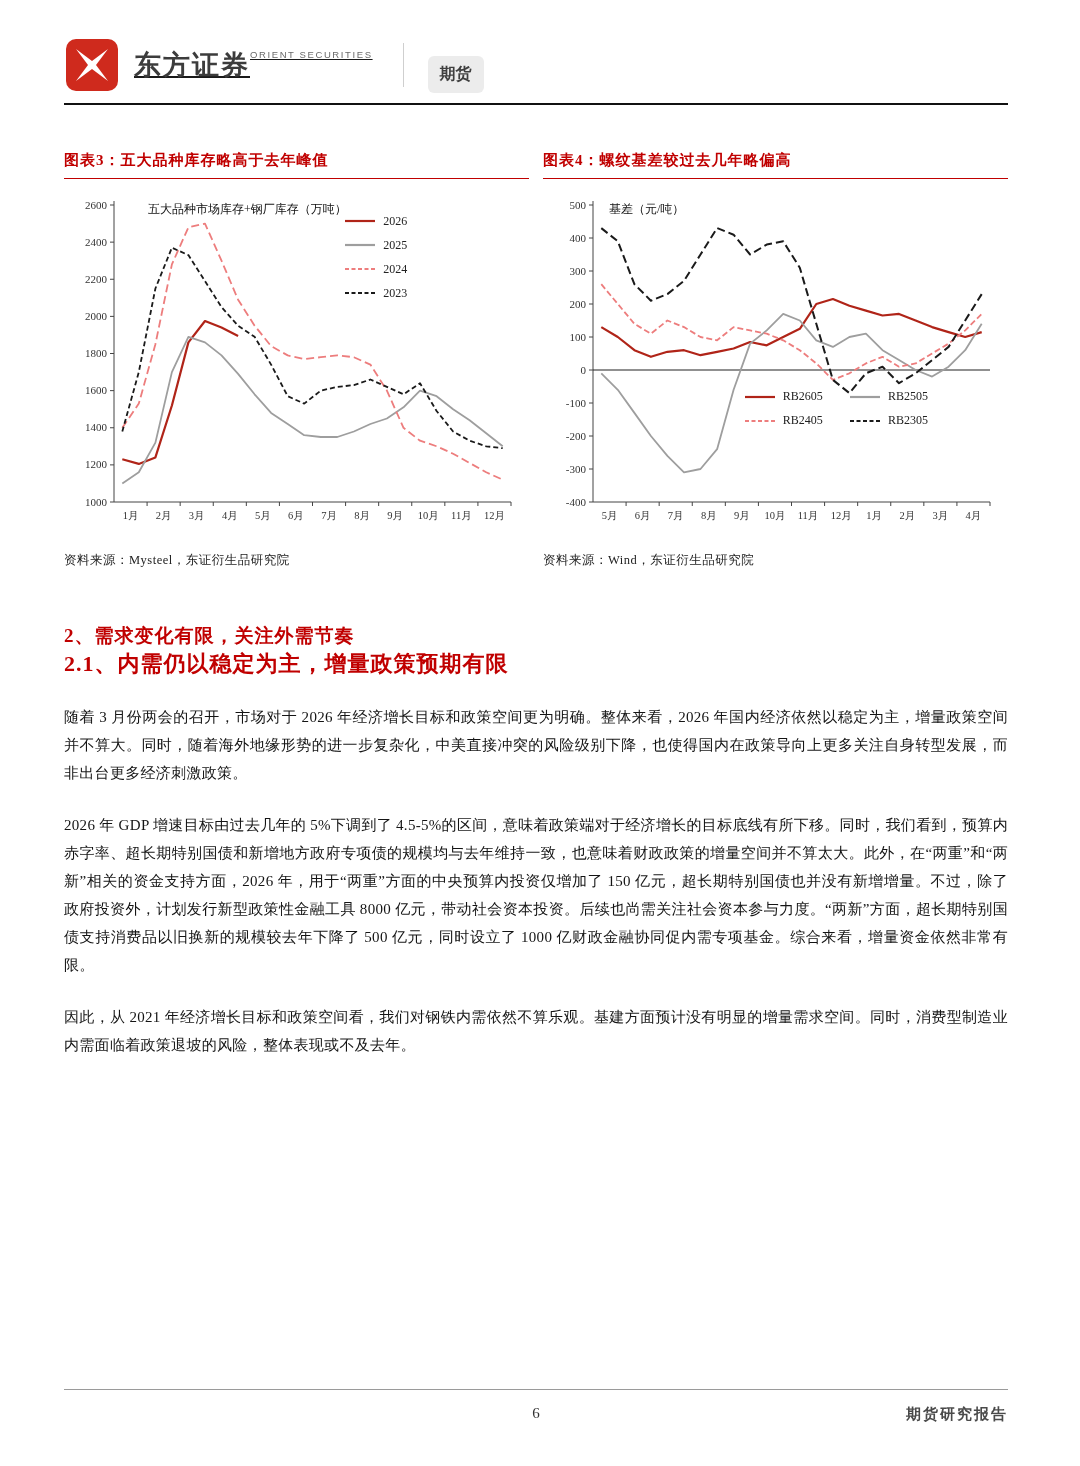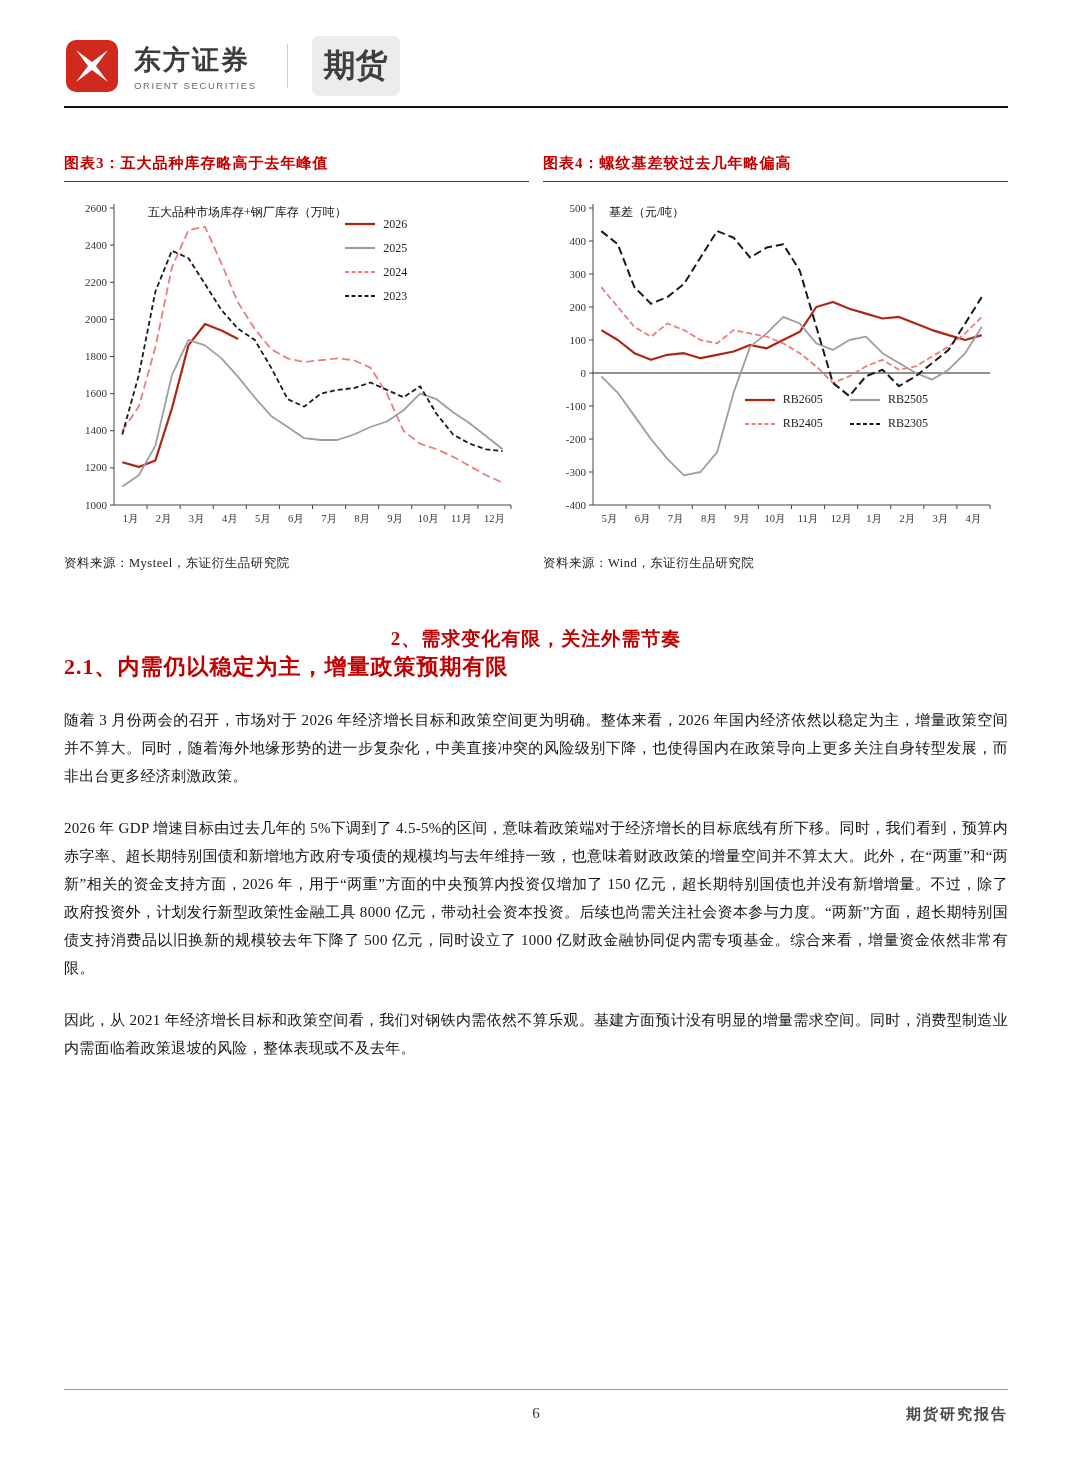--- a/index.html
+++ b/index.html
@@ -6,46 +6,46 @@
   html,body { background:#ffffff; }
   body {
     width:1080px; height:1466px; position:relative; overflow:hidden;
     font-family:"Liberation Serif", serif; color:#1a1a1a;
   }
   .page { padding:36px 72px 0 64px; }
 
   
   .brand-row { display:flex; align-items:center; gap:14px; }
   .logo-mark { width:56px; height:56px; flex:0 0 auto; }
-  .logo-text { display:flex; flex-direction:column; justify-content:center; }
+  .logo-text { display:flex; flex-direction:row; justify-content:center;text-decoration:underline; }
   .logo-cn { font-size:27px; font-weight:bold; color:#3c3c3c; letter-spacing:2px; font-family:"Liberation Sans",sans-serif; }
   .logo-en { font-size:9.5px; color:#6a6a6a; letter-spacing:1.6px; font-family:"Liberation Sans",sans-serif; margin-top:2px; }
   .brand-divider { width:1px; height:44px; background:#cfcfcf; margin:0 10px 0 16px; }
-  .product-tag { background:#ececec; border-radius:6px; padding:8px 12px; font-size:32px; font-weight:bold; color:#3f3f3f; font-family:"Liberation Sans",sans-serif; }
+  .product-tag { background:#ececec; border-radius:6px; padding:8px 12px; font-size:16px; font-weight:bold; color:#3f3f3f; font-family:"Liberation Sans",sans-serif;margin-top:20px; }
   .report-title { text-align:right; font-size:17px; font-weight:bold; color:#000; margin-top:14px; letter-spacing:0.5px; }
   .header-rule { border:none; border-top:2.5px solid #111; margin-top:10px; }
 
   
   .figures-row { display:flex; gap:14px; margin-top:46px; }
   .figure-col { flex:1 1 0; min-width:0; }
   .fig-caption {
     color:#c00000; font-weight:bold; font-size:15px; letter-spacing:1px;
     padding-bottom:8px; border-bottom:1.5px solid #c00000; margin-bottom:12px;
   }
   .chart { position:relative; height:345px; width:100%; }
   .chart svg text { font-family:"Liberation Serif", serif; }
   .chart-legend {
     position:absolute; display:grid; row-gap:9px; column-gap:26px;
     font-size:12px; color:#222; background:transparent;
   }
   .legend-item { display:flex; align-items:center; gap:7px; white-space:nowrap; }
   .fig-source { font-size:12.5px; color:#222; margin-top:16px; letter-spacing:0.5px; }
 
   
-  .section-h2 { color:#c00000; font-size:19px; font-weight:bold; margin-top:54px; letter-spacing:1px;text-align:center; }
+  .section-h2 { color:#c00000; font-size:19px; font-weight:bold; margin-top:54px; letter-spacing:1px; }
   .section-h3 { color:#c00000; font-size:22px; font-weight:bold; letter-spacing:1px; }
   .body-p { font-size:15px; line-height:1.87; text-align:justify; color:#141414; margin-top:24px; letter-spacing:0.3px; }
 
   
   .footer {
     position:absolute; left:64px; right:72px; bottom:44px;
     border-top:1px solid #9a9a9a; padding-top:15px;
   }
   .page-number { display:block; text-align:center; font-size:15px; color:#333; }
   .footer-label { position:absolute; right:0; top:15px; font-size:15px; font-weight:bold; color:#4a4a4a; letter-spacing:2px; }

